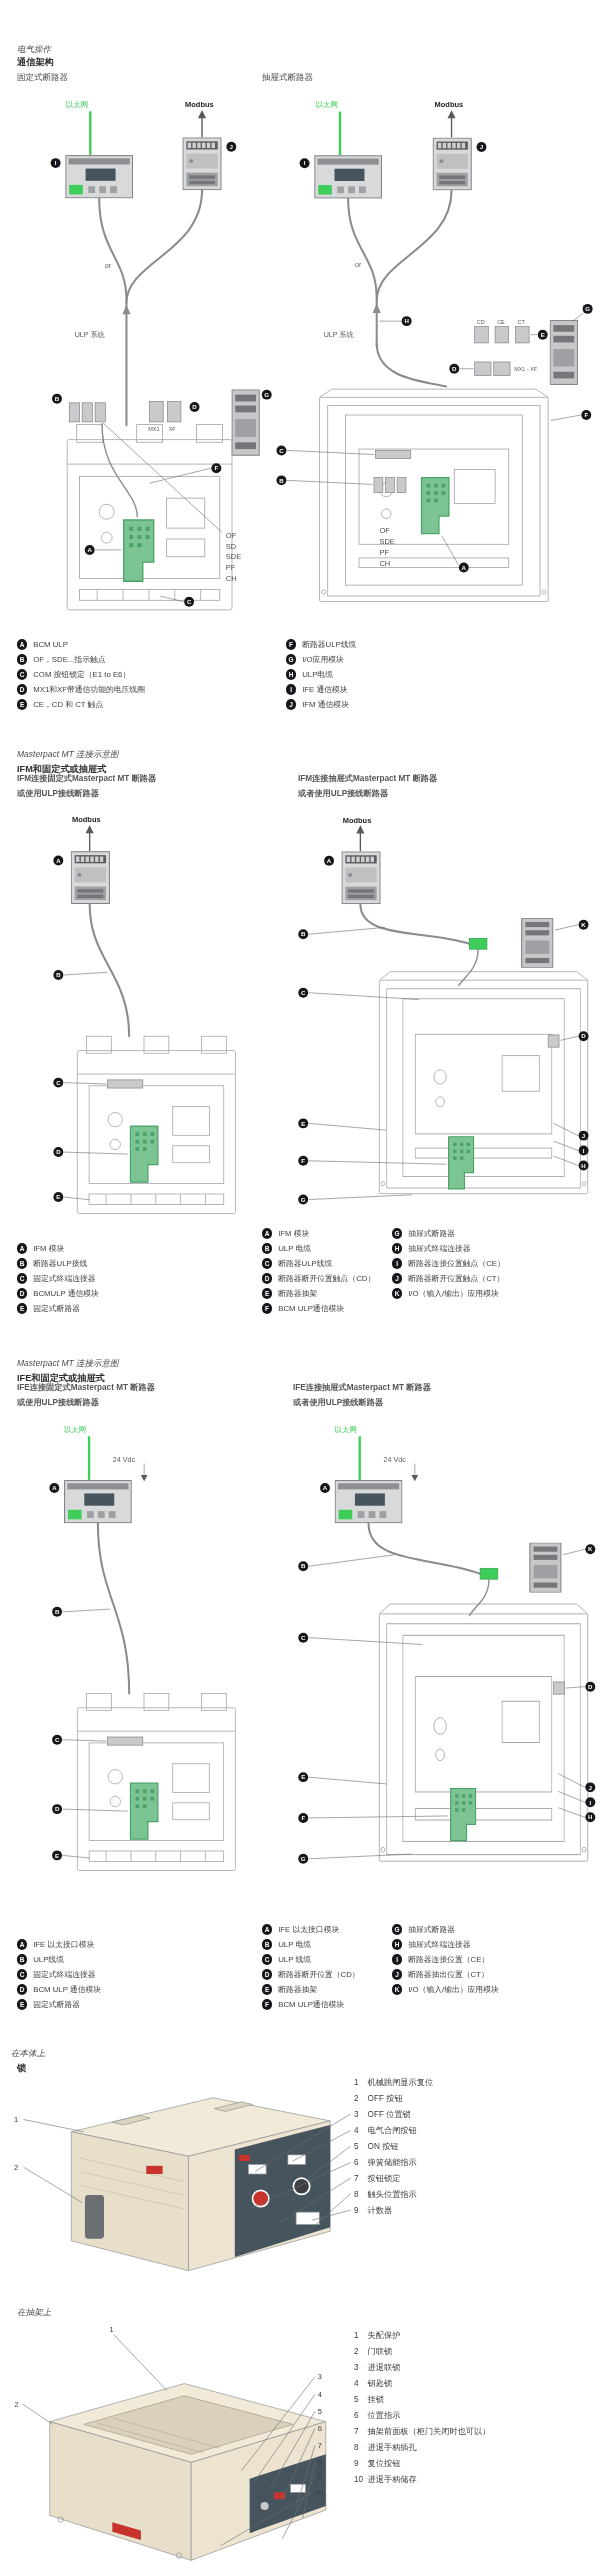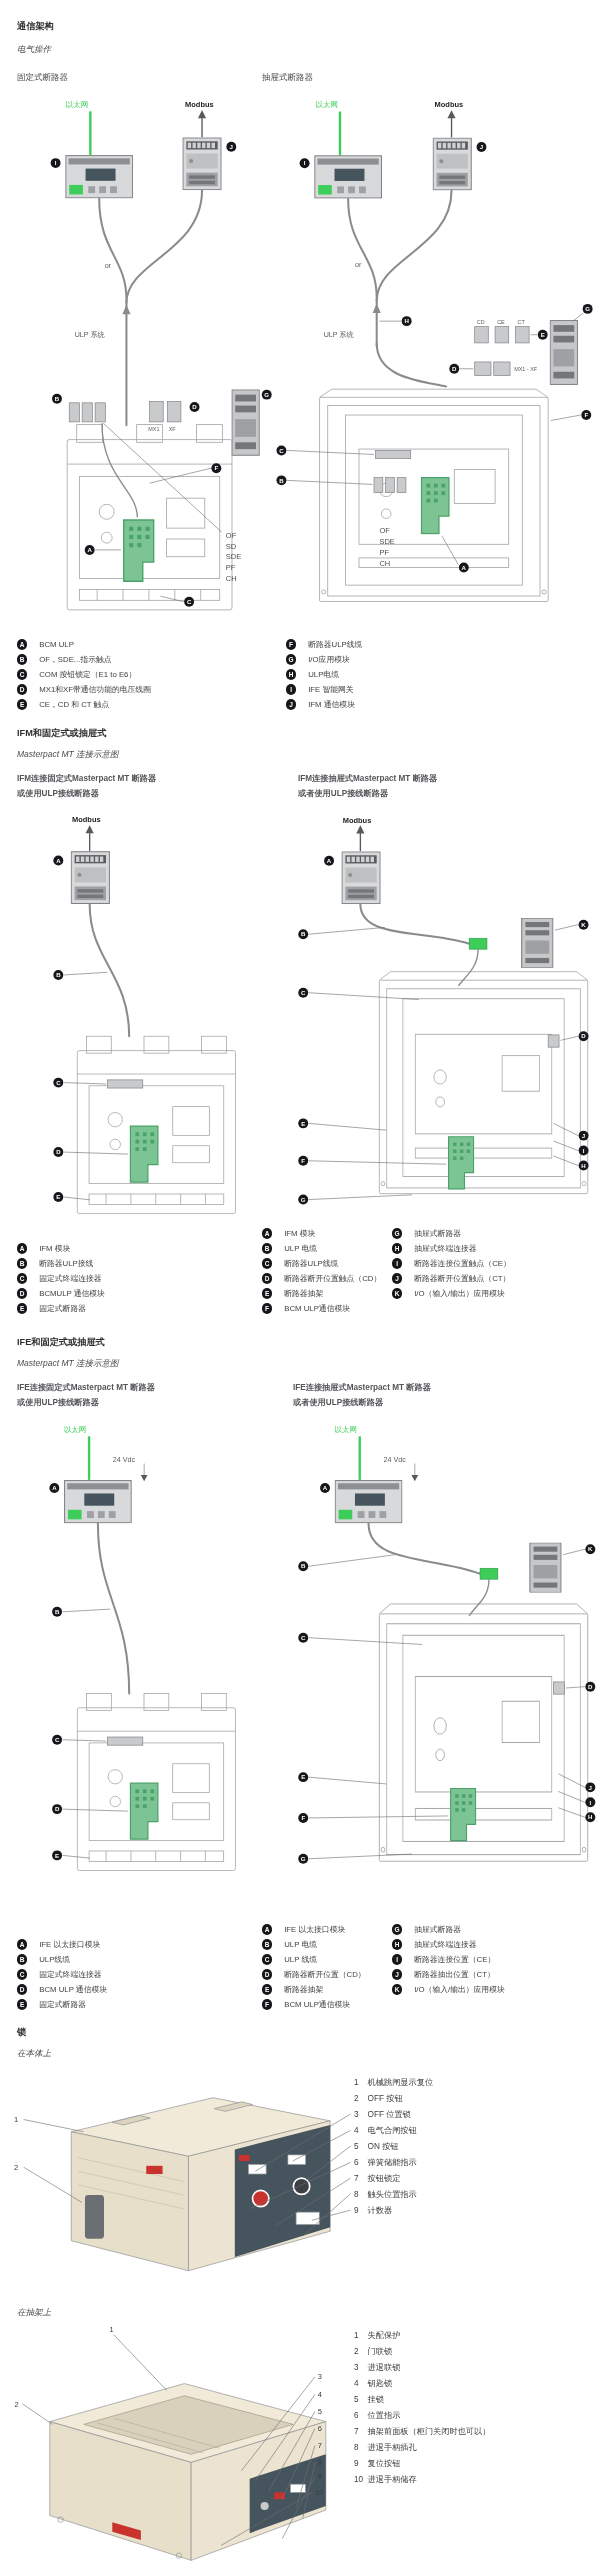--- a/index.html
+++ b/index.html
@@ -3,27 +3,27 @@
 <meta charset="utf-8">
 <style>
   :root{
     --green:#3dcd58; --cable:#8a8b8e; --ink:#3f4042; --lineart:#a3a5a8;
     --marker:#17171b; --red:#c8332e; --slate:#46545e; --beige:#f1ead8;
   }
   html,body{margin:0;padding:0;background:#fff;}
   .page{position:relative;width:613px;height:2576px;background:#fff;overflow:hidden;
         font-family:"Liberation Sans","DejaVu Sans",sans-serif;color:var(--ink);}
   .abs{position:absolute;}
-  .h1{font-size:9.2px;font-weight:700;color:#2e2f31;}
+  .h1{font-size:9.2px;font-weight:700;color:#2e2f31;margin-top:36px;}
   .sub{font-size:8.5px;color:#4a4b4d;font-style:italic;}
   .coltitle{font-size:8.5px;color:#4a4b4d;}
   .desc{font-size:8.2px;color:#55565a;line-height:15px;font-weight:bold;}
   
   .legend{display:flex;flex-direction:column;}
-  .lrow{display:flex;align-items:center;height:15px;gap:12px;font-size:7.8px;color:#3f4042;white-space:nowrap;}
+  .lrow{display:flex;align-items:center;height:15px;gap:6px;font-size:7.8px;color:#3f4042;white-space:nowrap;}
   .mk{flex:none;display:inline-flex;width:10.2px;height:10.2px;border-radius:50%;background:var(--marker);
       color:#fff;font-size:6.5px;font-weight:700;align-items:center;justify-content:center;}
   
   .numlist{display:flex;flex-direction:column;}
   .nrow{display:flex;align-items:center;height:16px;font-size:8.2px;color:#3f4042;white-space:nowrap;}
   .nn{flex:none;width:13.6px;font-size:8.2px;color:#3b3c3e;}
   
   svg.diag{position:absolute;overflow:visible;}
   .t-green{fill:var(--green);font-size:11px;}
   .t-bold{fill:#232426;font-size:11px;font-weight:700;}
@@ -350,21 +350,21 @@
       <div class="lrow">
         <span class="mk">G</span>
         <span>I/O应用模块</span>
       </div>
       <div class="lrow">
         <span class="mk">H</span>
         <span>ULP电缆</span>
       </div>
       <div class="lrow">
         <span class="mk">I</span>
-        <span>IFE 智能网关</span>
+        <span>IFE 通信模块</span>
       </div>
       <div class="lrow">
         <span class="mk">J</span>
         <span>IFM 通信模块</span>
       </div>
     </div>
 
   <div class="abs h1" style="left:17px;top:727px">IFM和固定式或抽屉式</div>
   <div class="abs sub" style="left:17px;top:749px">Masterpact MT 连接示意图</div>
   <div class="abs desc" style="left:17px;top:771px">
@@ -755,21 +755,21 @@
         <span class="mk">J</span>
         <span>断路器抽出位置（CT）</span>
       </div>
       <div class="lrow">
         <span class="mk">K</span>
         <span>I/O（输入/输出）应用模块</span>
       </div>
     </div>
 
   <div class="abs h1" style="left:17px;top:2026px">锁</div>
-  <div class="abs sub" style="left:17px;top:2048px">在本体上</div>
+  <div class="abs sub" style="left:11px;top:2048px">在本体上</div>
 
   <svg class="diag" style="left:10.2px;top:2069px" width="344" height="225" viewBox="0 0 505 330">
     <g>
       <polygon points="90,92 298,42 470,76 262,128" fill="#f1ead8" stroke="#8f9194"></polygon>
       <polygon points="150,78 190,68 206,72 166,82" fill="#ddd5c0" stroke="#8f9194"></polygon>
       <polygon points="300,58 340,48 356,52 316,62" fill="#ddd5c0" stroke="#8f9194"></polygon>
       <polygon points="90,92 262,128 262,296 90,252" fill="#e7dfca" stroke="#8f9194"></polygon>
       <polygon points="262,128 470,76 470,238 262,296" fill="#ece4d0" stroke="#8f9194"></polygon>
       <polygon points="330,118 470,82 470,232 330,276" fill="var(--slate)"></polygon>
       <line x1="100" y1="130" x2="255" y2="165" stroke="#c9c0a9"></line>

